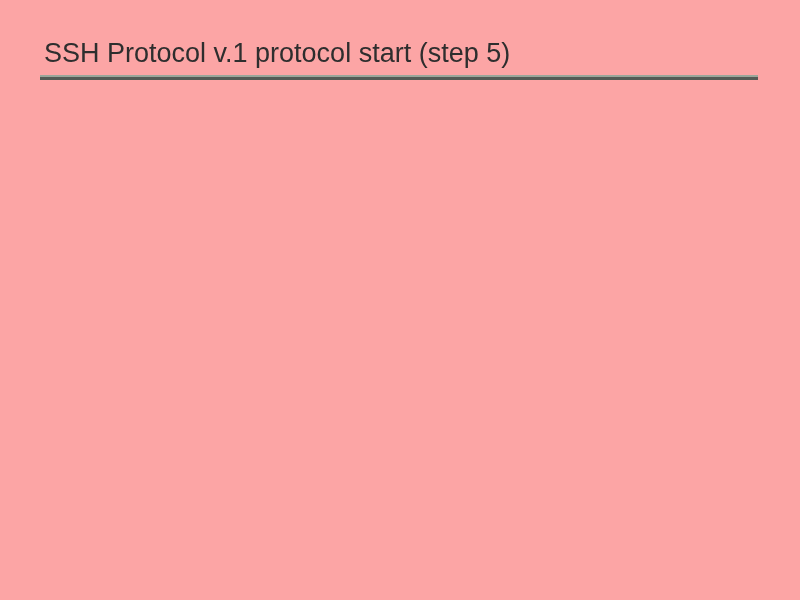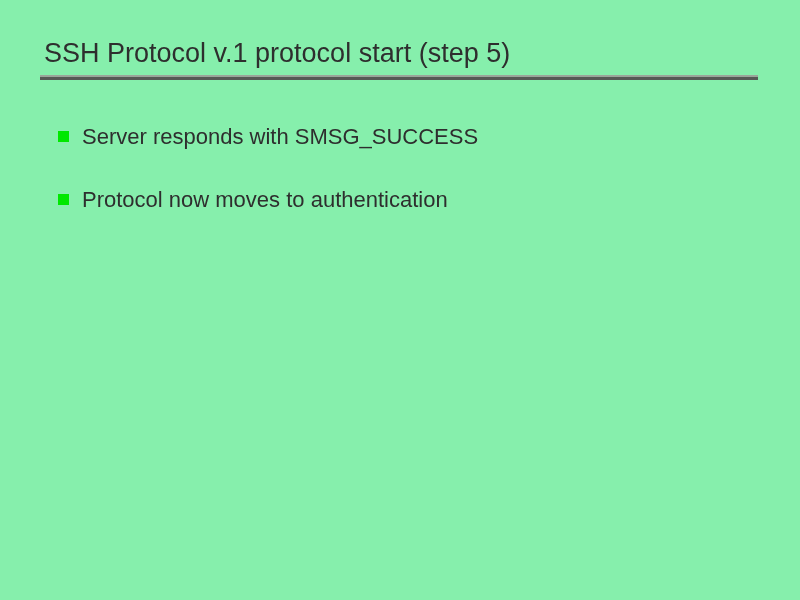--- a/index.html
+++ b/index.html
@@ -11,21 +11,21 @@
     height: 600px;
     background: #f5faf6;
     font-family: "Liberation Sans", sans-serif;
     overflow: hidden;
   }
 
   .slide {
     position: relative;
     width: 800px;
     height: 600px;
-    background: #86efac;
+    background: #fca5a5;
     box-sizing: border-box;
   }
 
   
   .slide-title {
     position: absolute;
     left: 44px;
     top: 36px;
     font-size: 27px;
     line-height: 34px;
@@ -90,27 +90,14 @@
 
 <div class="slide">
 
   <h1 class="slide-title">SSH Protocol v.1 protocol start (step 5)</h1>
 
   <div class="title-rule">
     <div class="rule-top"></div>
     <div class="rule-bottom"></div>
   </div>
 
-  <ul class="bullet-list">
-
-    <li class="bullet-item">
-      <span class="bullet-marker"></span>
-      <span class="bullet-text">Server responds with SMSG_SUCCESS</span>
-    </li>
-
-    <li class="bullet-item">
-      <span class="bullet-marker"></span>
-      <span class="bullet-text">Protocol now moves to authentication</span>
-    </li>
-
-  </ul>
 
 </div>
 
 </body></html>

